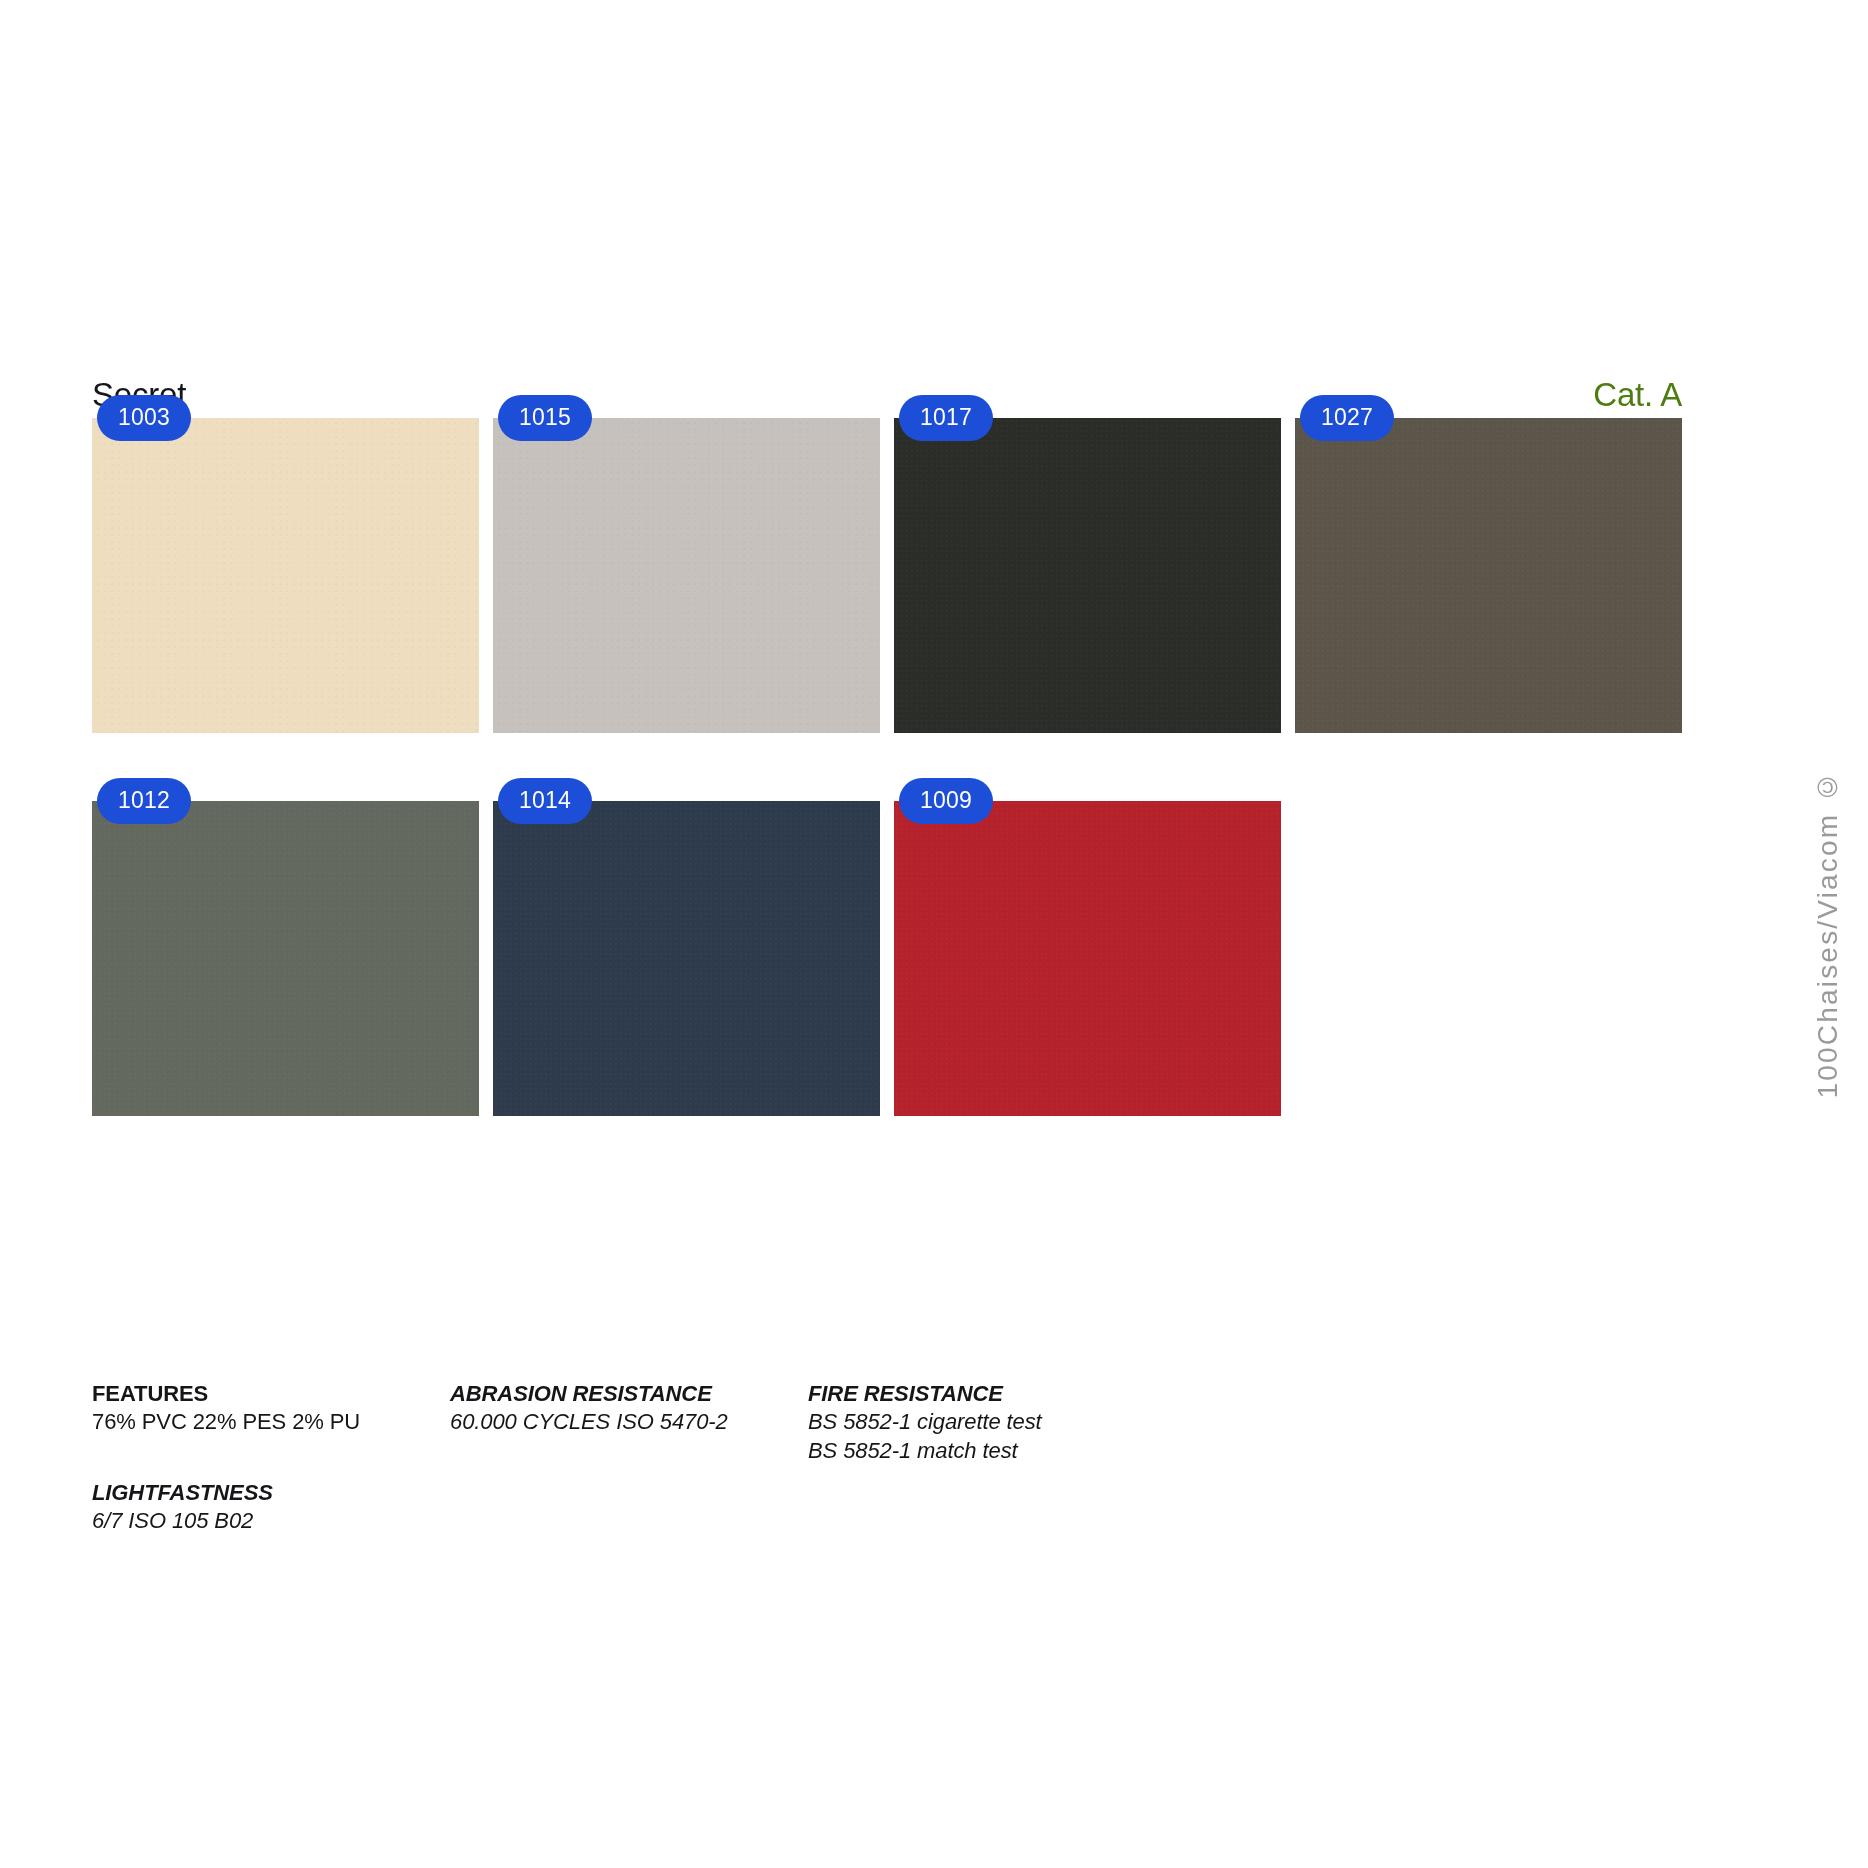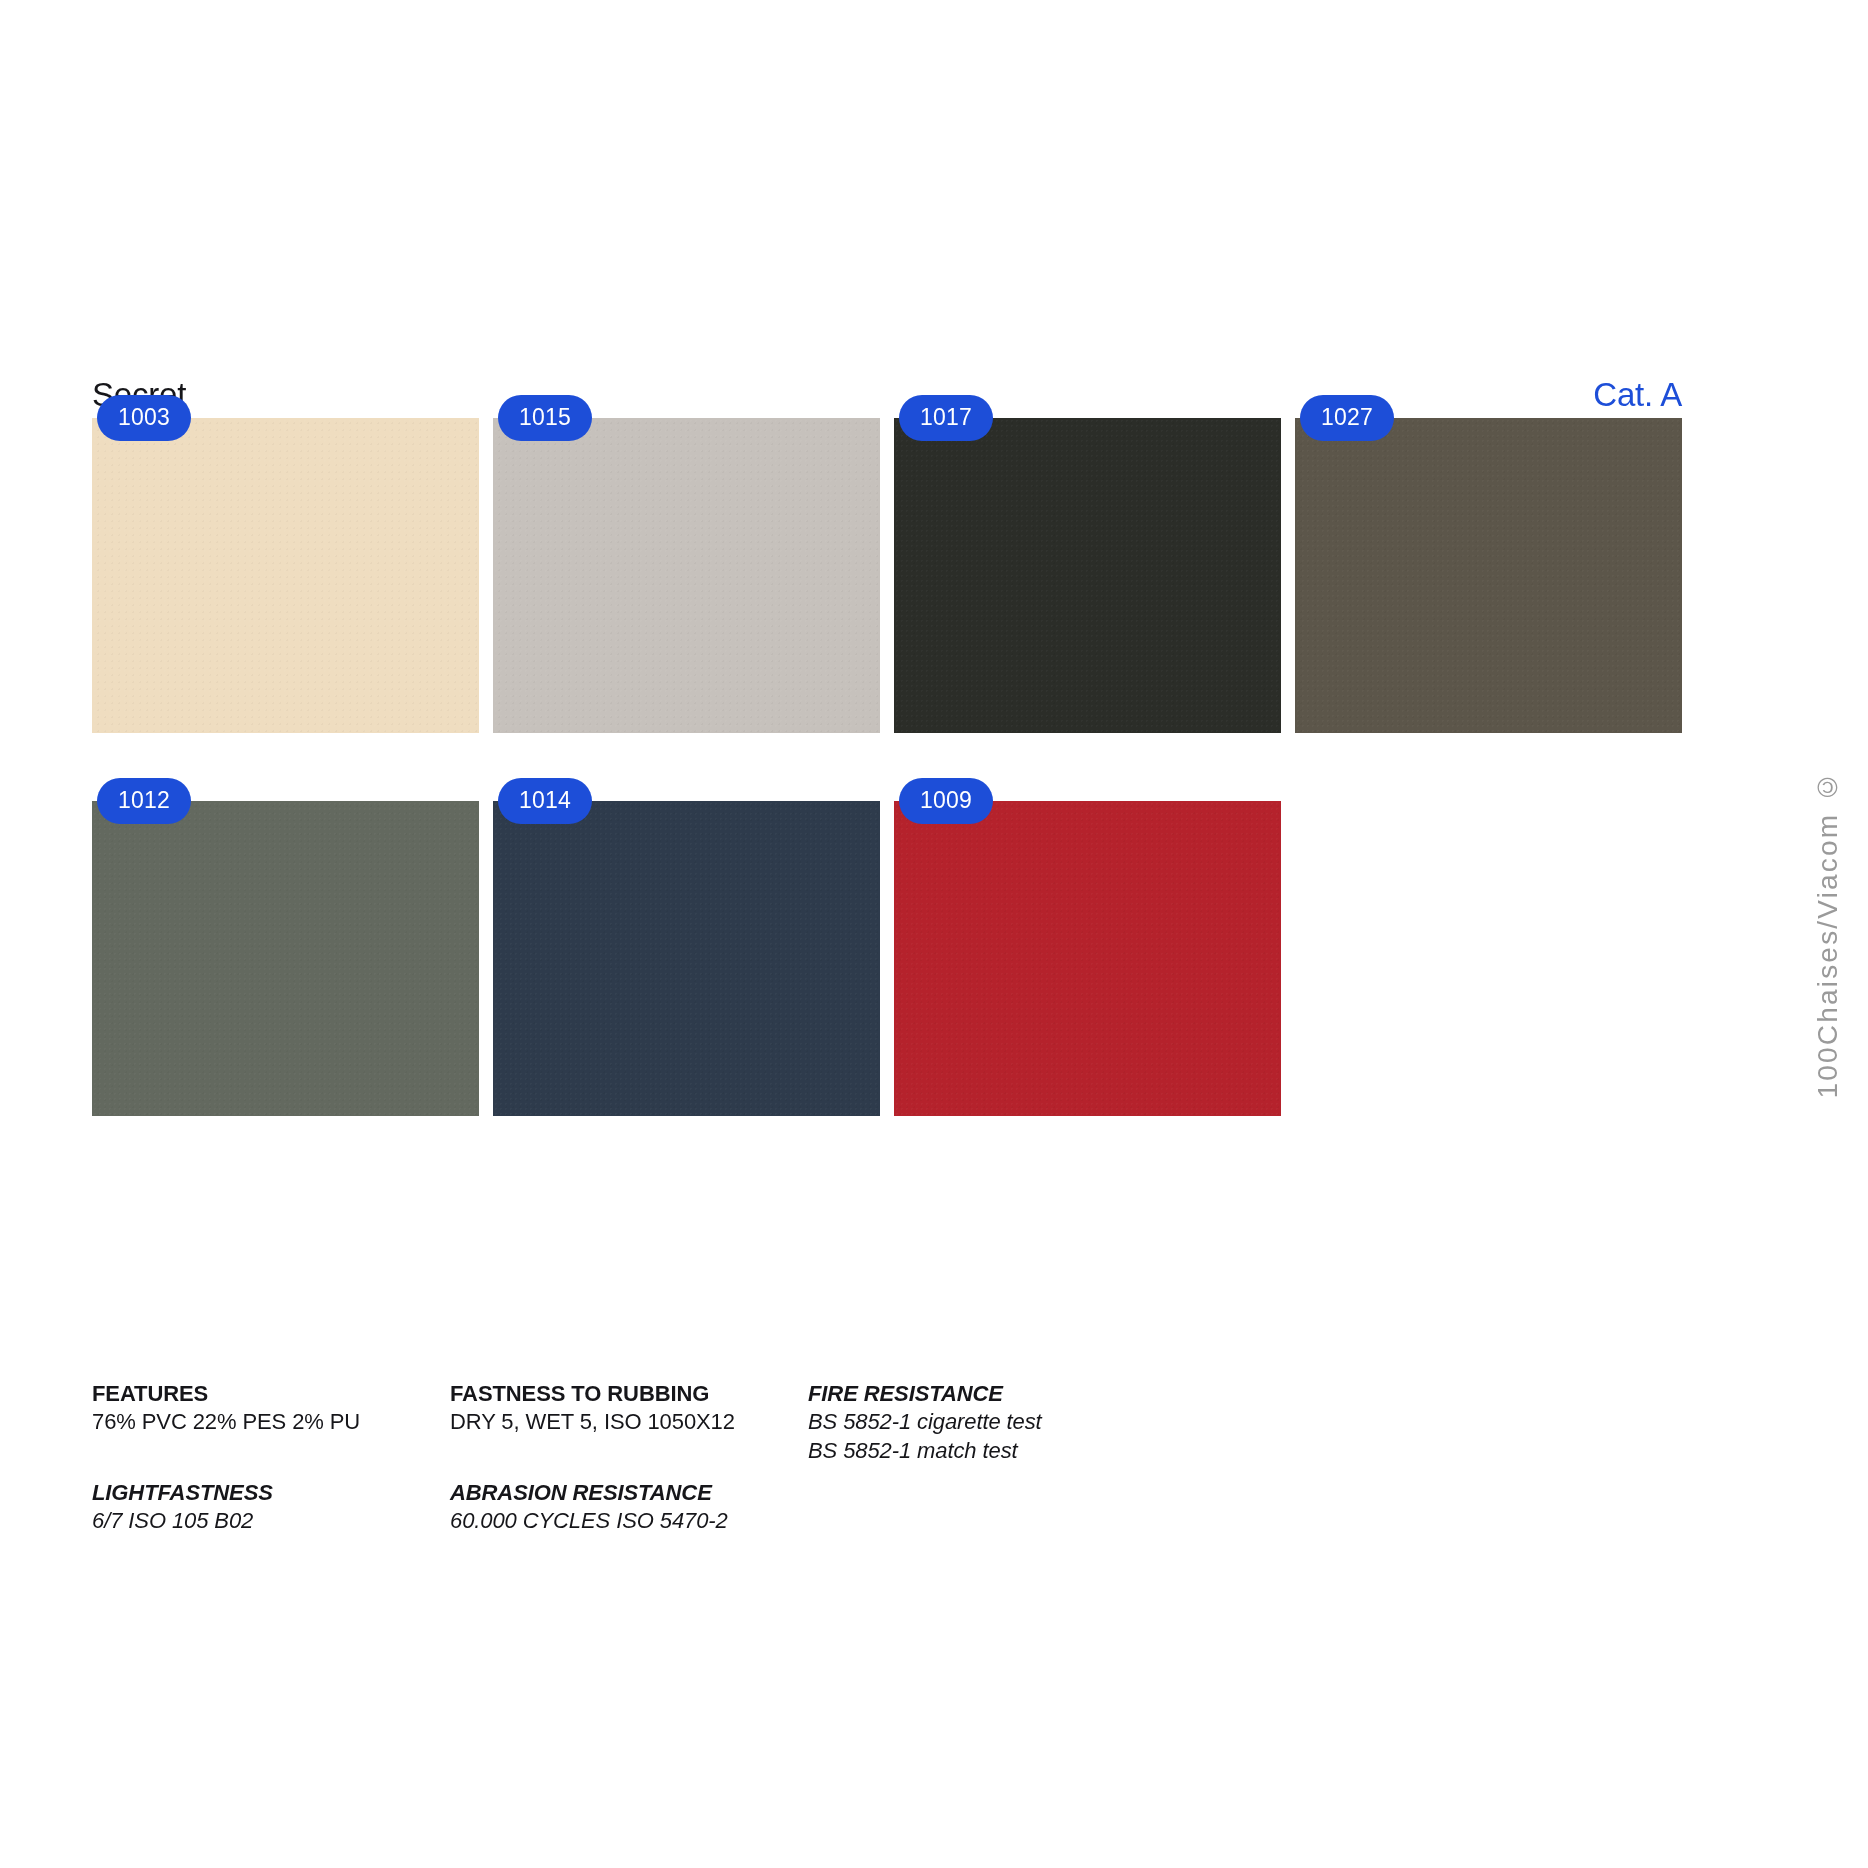--- a/index.html
+++ b/index.html
@@ -34,21 +34,21 @@
     font-size: 33px;
     font-weight: 400;
     letter-spacing: -0.2px;
     color: #16161a;
     line-height: 1;
   }
   .header-cat {
     font-size: 33px;
     font-weight: 400;
     letter-spacing: -0.2px;
-    color: #1d4ed8;
+    color: #4d7c0f;
     line-height: 1;
   }
 
   
   .grid {
     position: absolute;
     left: 92px;
     top: 418px;
     width: 1590px;
     display: grid;
@@ -186,24 +186,20 @@
           <div class="spec-title">FEATURES</div>
           <div class="spec-line">76% PVC 22% PES 2% PU</div>
         </div>
         <div class="spec-block">
           <div class="spec-title">LIGHTFASTNESS</div>
           <div class="spec-line">6/7 ISO 105 B02</div>
         </div>
       </div>
     <div class="spec-col" id="spec-col-2">
         <div class="spec-block">
-          <div class="spec-title">FASTNESS TO RUBBING</div>
-          <div class="spec-line">DRY 5, WET 5, ISO 1050X12</div>
-        </div>
-        <div class="spec-block">
           <div class="spec-title">ABRASION RESISTANCE</div>
           <div class="spec-line">60.000 CYCLES ISO 5470-2</div>
         </div>
       </div>
     <div class="spec-col" id="spec-col-3">
         <div class="spec-block">
           <div class="spec-title">FIRE RESISTANCE</div>
           <div class="spec-line">BS 5852-1 cigarette test</div>
           <div class="spec-line">BS 5852-1 match test</div>
         </div>

